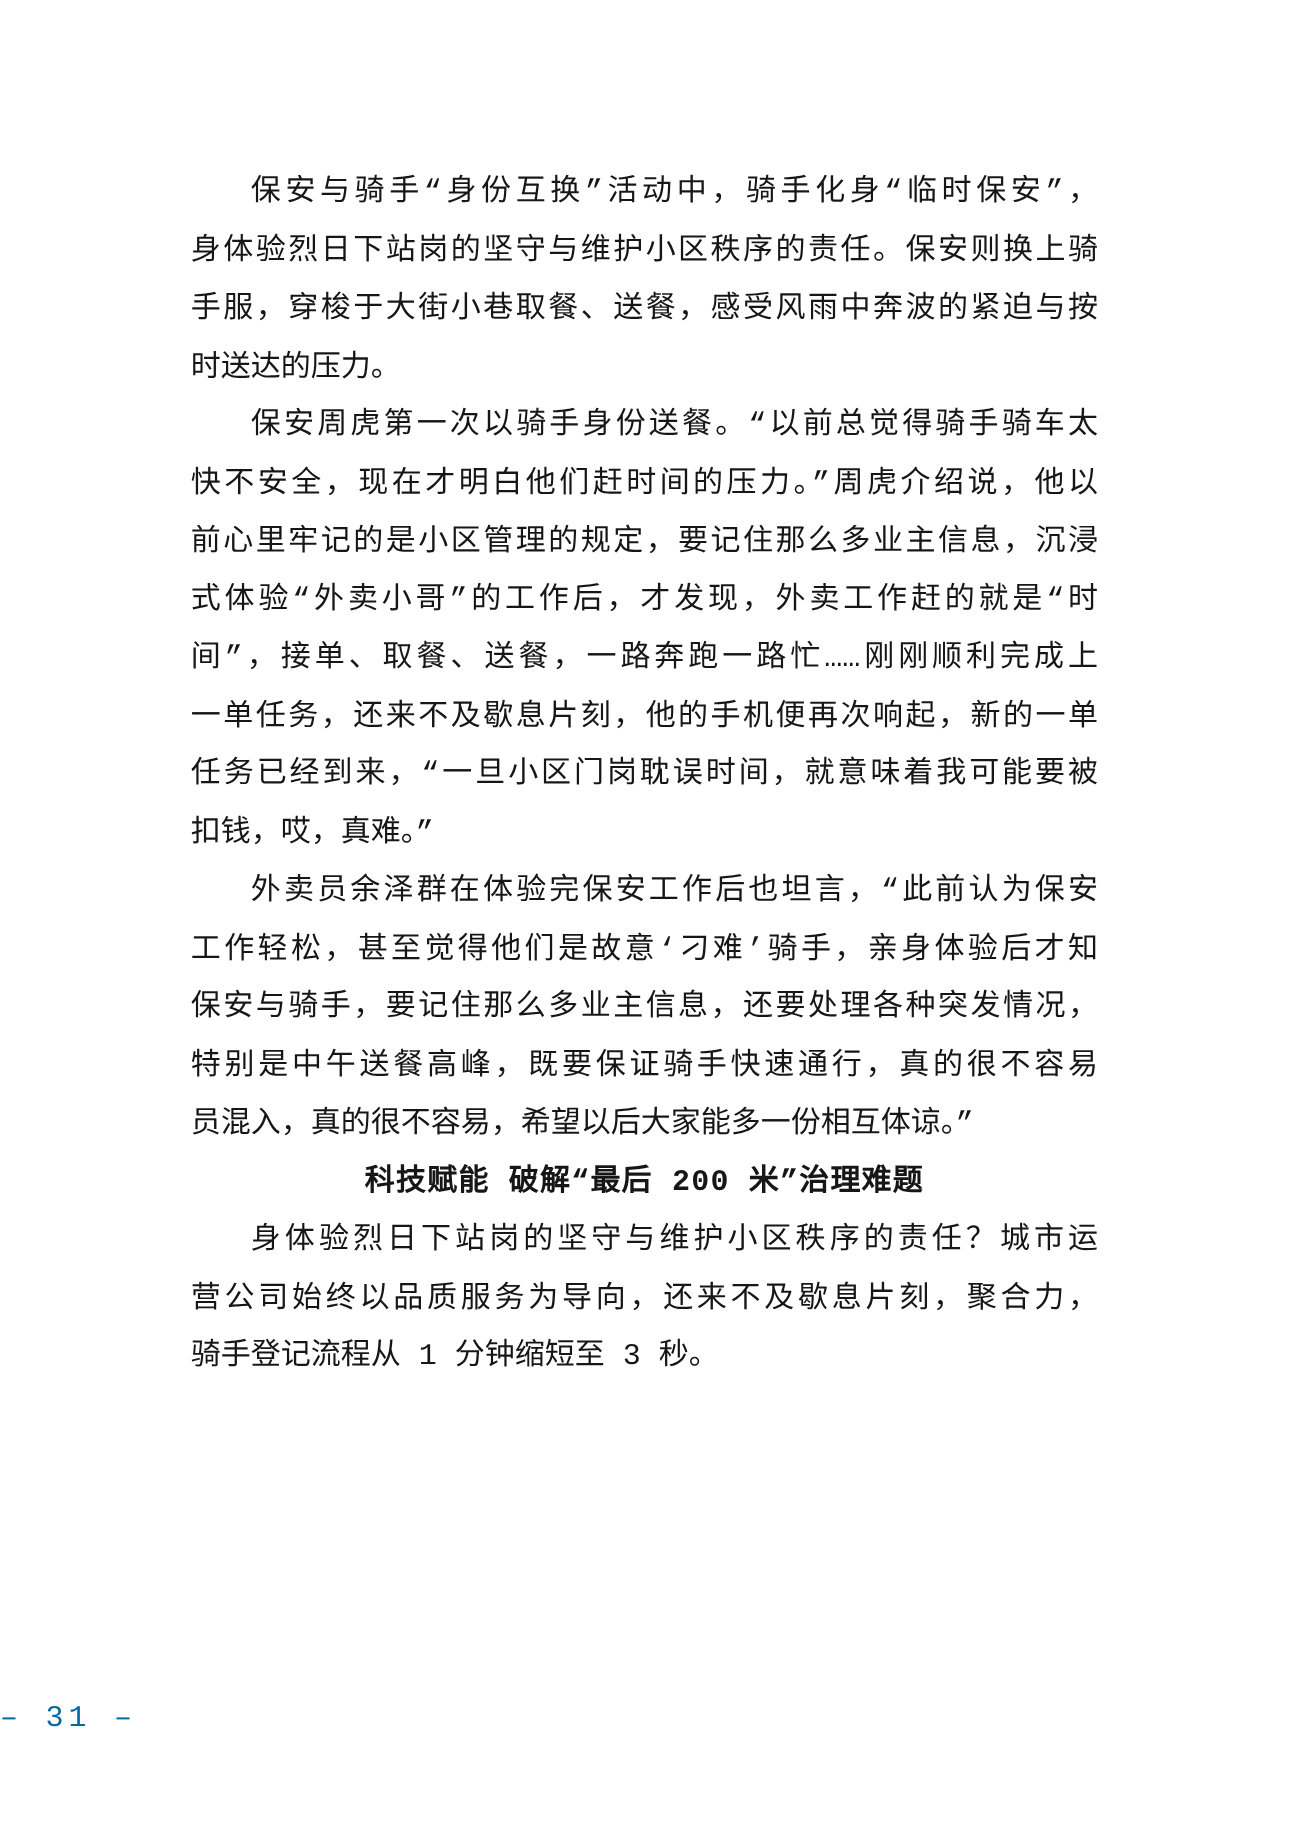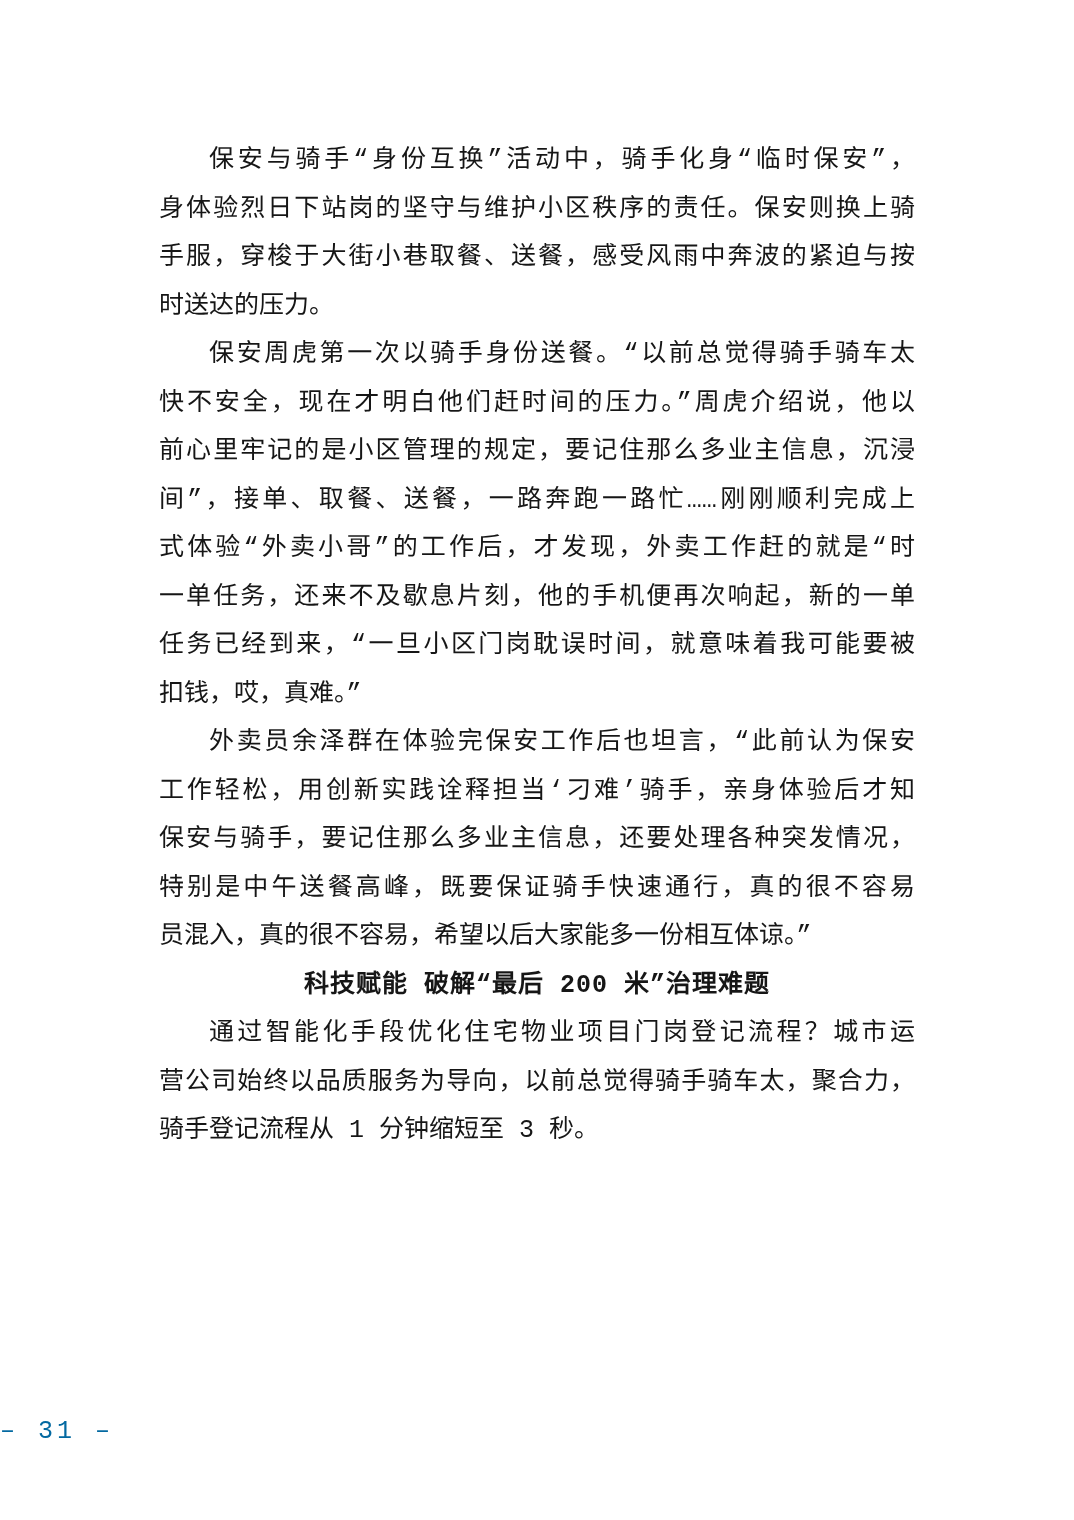--- a/index.html
+++ b/index.html
@@ -70,36 +70,36 @@
       <div class="para">
         <div class="line first">保安与骑手“身份互换”活动中，骑手化身“临时保安”，</div>
         <div class="line">身体验烈日下站岗的坚守与维护小区秩序的责任。保安则换上骑</div>
         <div class="line">手服，穿梭于大街小巷取餐、送餐，感受风雨中奔波的紧迫与按</div>
         <div class="line last">时送达的压力。</div>
       </div>
       <div class="para">
         <div class="line first">保安周虎第一次以骑手身份送餐。“以前总觉得骑手骑车太</div>
         <div class="line">快不安全，现在才明白他们赶时间的压力。”周虎介绍说，他以</div>
         <div class="line">前心里牢记的是小区管理的规定，要记住那么多业主信息，沉浸</div>
+        <div class="line">式体验“外卖小哥”的工作后，才发现，外卖工作赶的就是“时</div>
         <div class="line">间”，接单、取餐、送餐，一路奔跑一路忙……刚刚顺利完成上</div>
-        <div class="line">式体验“外卖小哥”的工作后，才发现，外卖工作赶的就是“时</div>
         <div class="line">一单任务，还来不及歇息片刻，他的手机便再次响起，新的一单</div>
         <div class="line">任务已经到来，“一旦小区门岗耽误时间，就意味着我可能要被</div>
         <div class="line last">扣钱，哎，真难。”</div>
       </div>
       <div class="para">
         <div class="line first">外卖员余泽群在体验完保安工作后也坦言，“此前认为保安</div>
-        <div class="line">工作轻松，用创新实践诠释担当‘刁难’骑手，亲身体验后才知</div>
+        <div class="line">工作轻松，甚至觉得他们是故意‘刁难’骑手，亲身体验后才知</div>
         <div class="line">保安与骑手，要记住那么多业主信息，还要处理各种突发情况，</div>
         <div class="line">特别是中午送餐高峰，既要保证骑手快速通行，真的很不容易</div>
         <div class="line last">员混入，真的很不容易，希望以后大家能多一份相互体谅。”</div>
       </div>
       <div class="heading">科技赋能 破解“最后 200 米”治理难题</div>
       <div class="para">
-        <div class="line first">通过智能化手段优化住宅物业项目门岗登记流程？城市运</div>
-        <div class="line">营公司始终以品质服务为导向，以前总觉得骑手骑车太，聚合力，</div>
+        <div class="line first">身体验烈日下站岗的坚守与维护小区秩序的责任？城市运</div>
+        <div class="line">营公司始终以品质服务为导向，还来不及歇息片刻，聚合力，</div>
         <div class="line last">骑手登记流程从 1 分钟缩短至 3 秒。</div>
       </div>
     </main>
   <footer class="page-footer">
     <span class="num">– 31 –</span>
   </footer>
 </div>
 
 </body></html>

